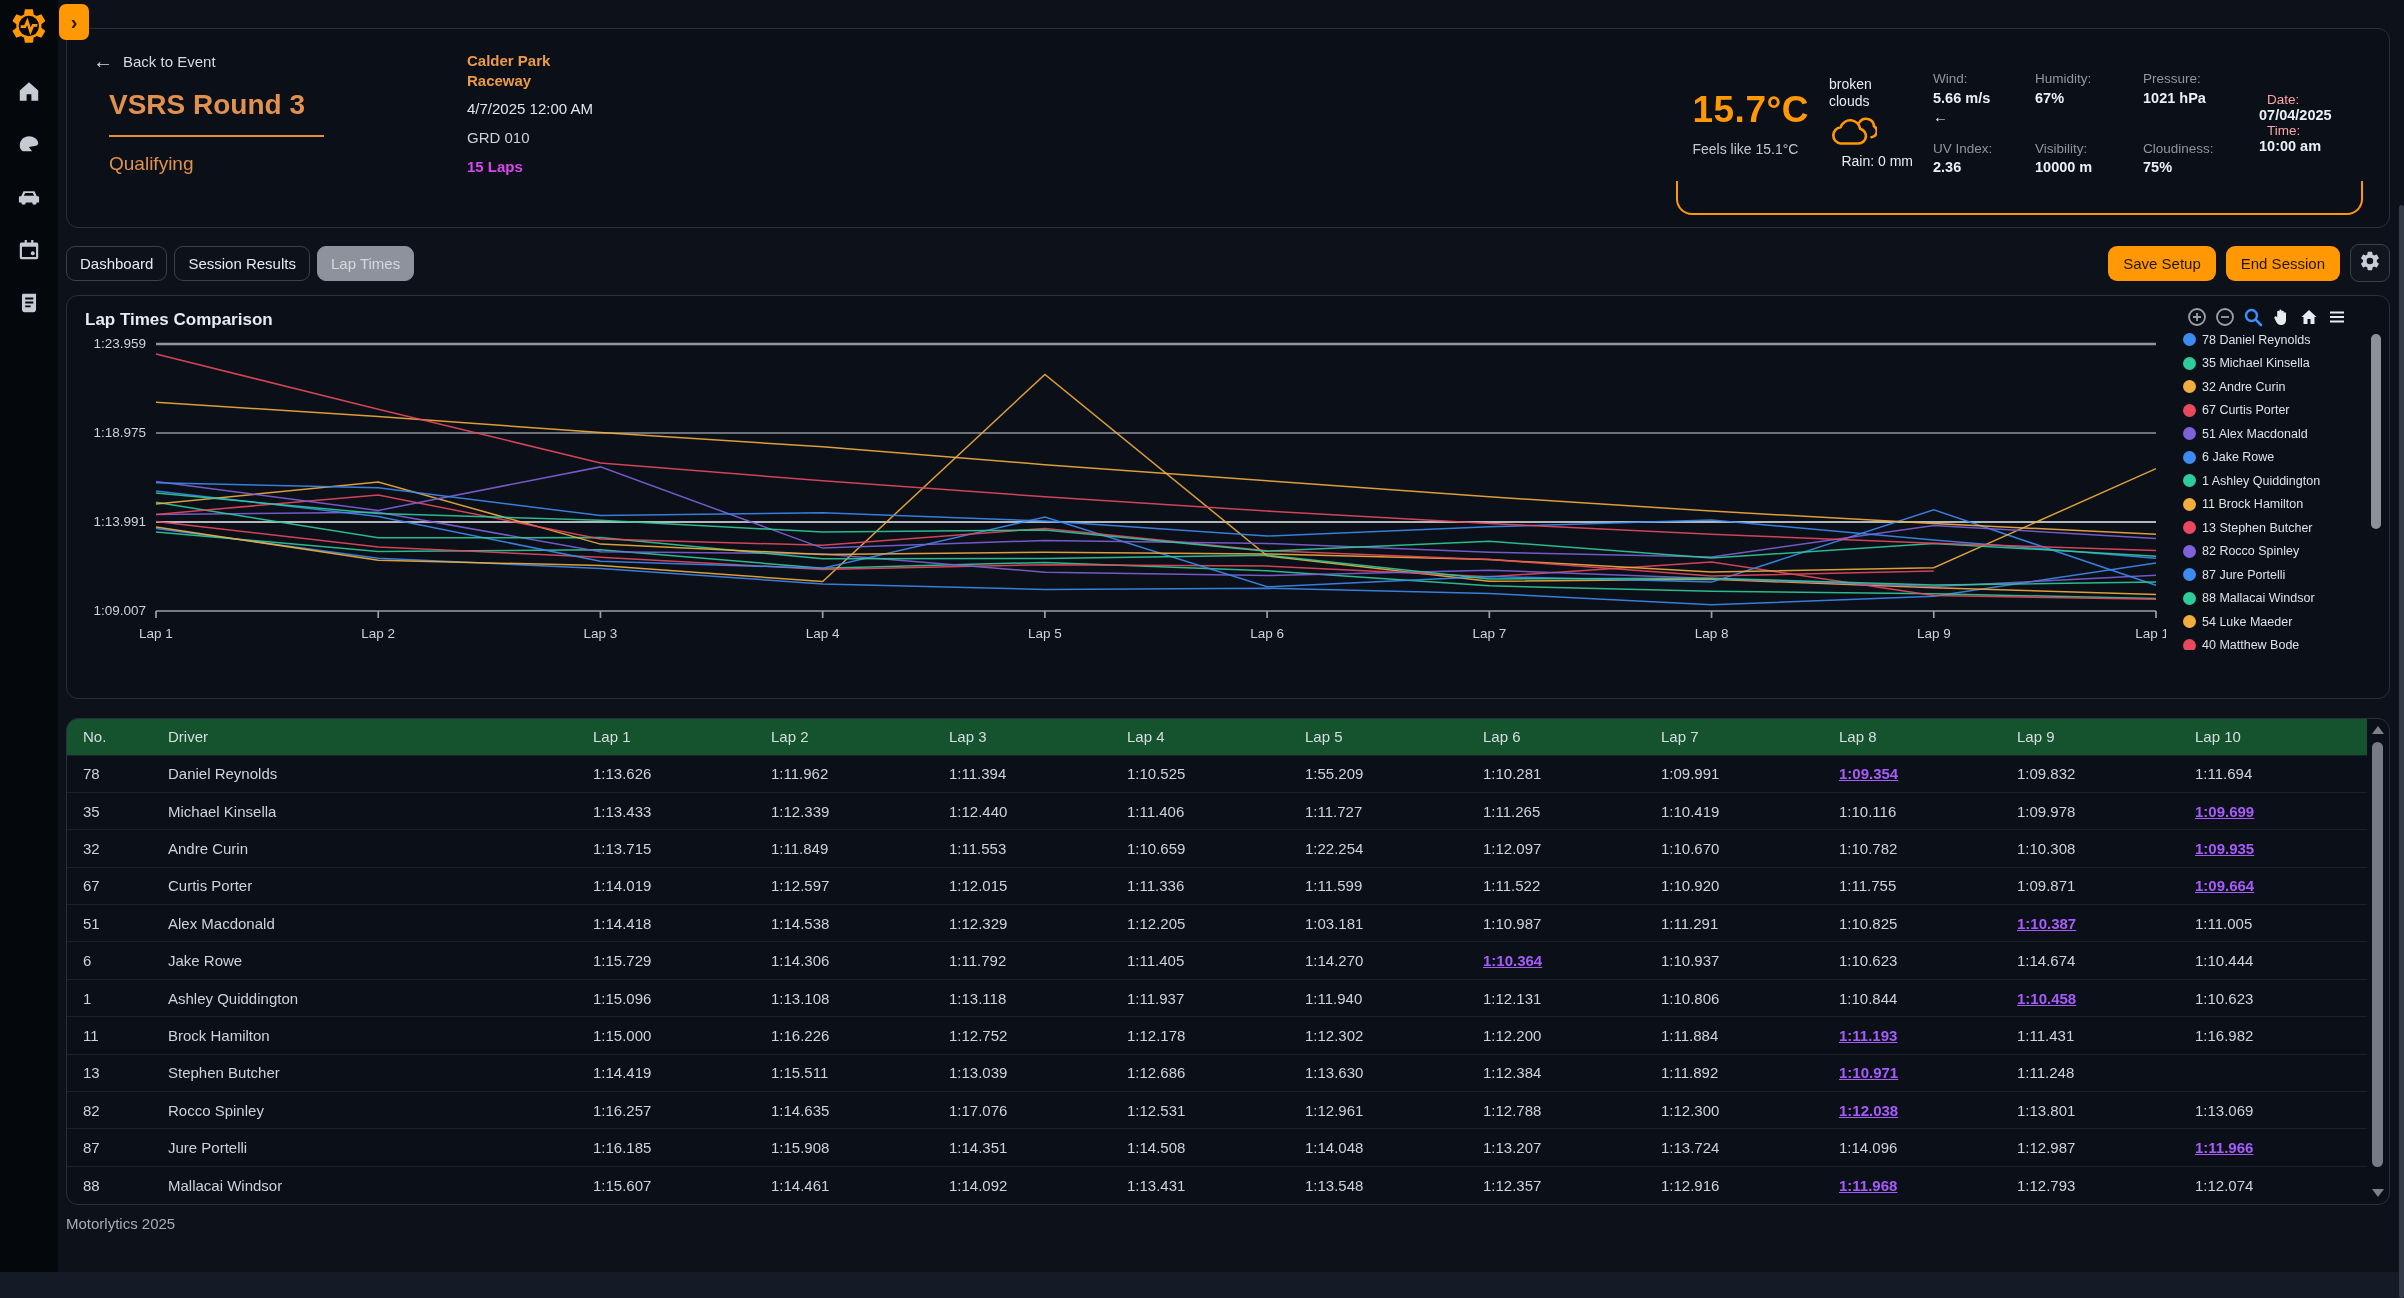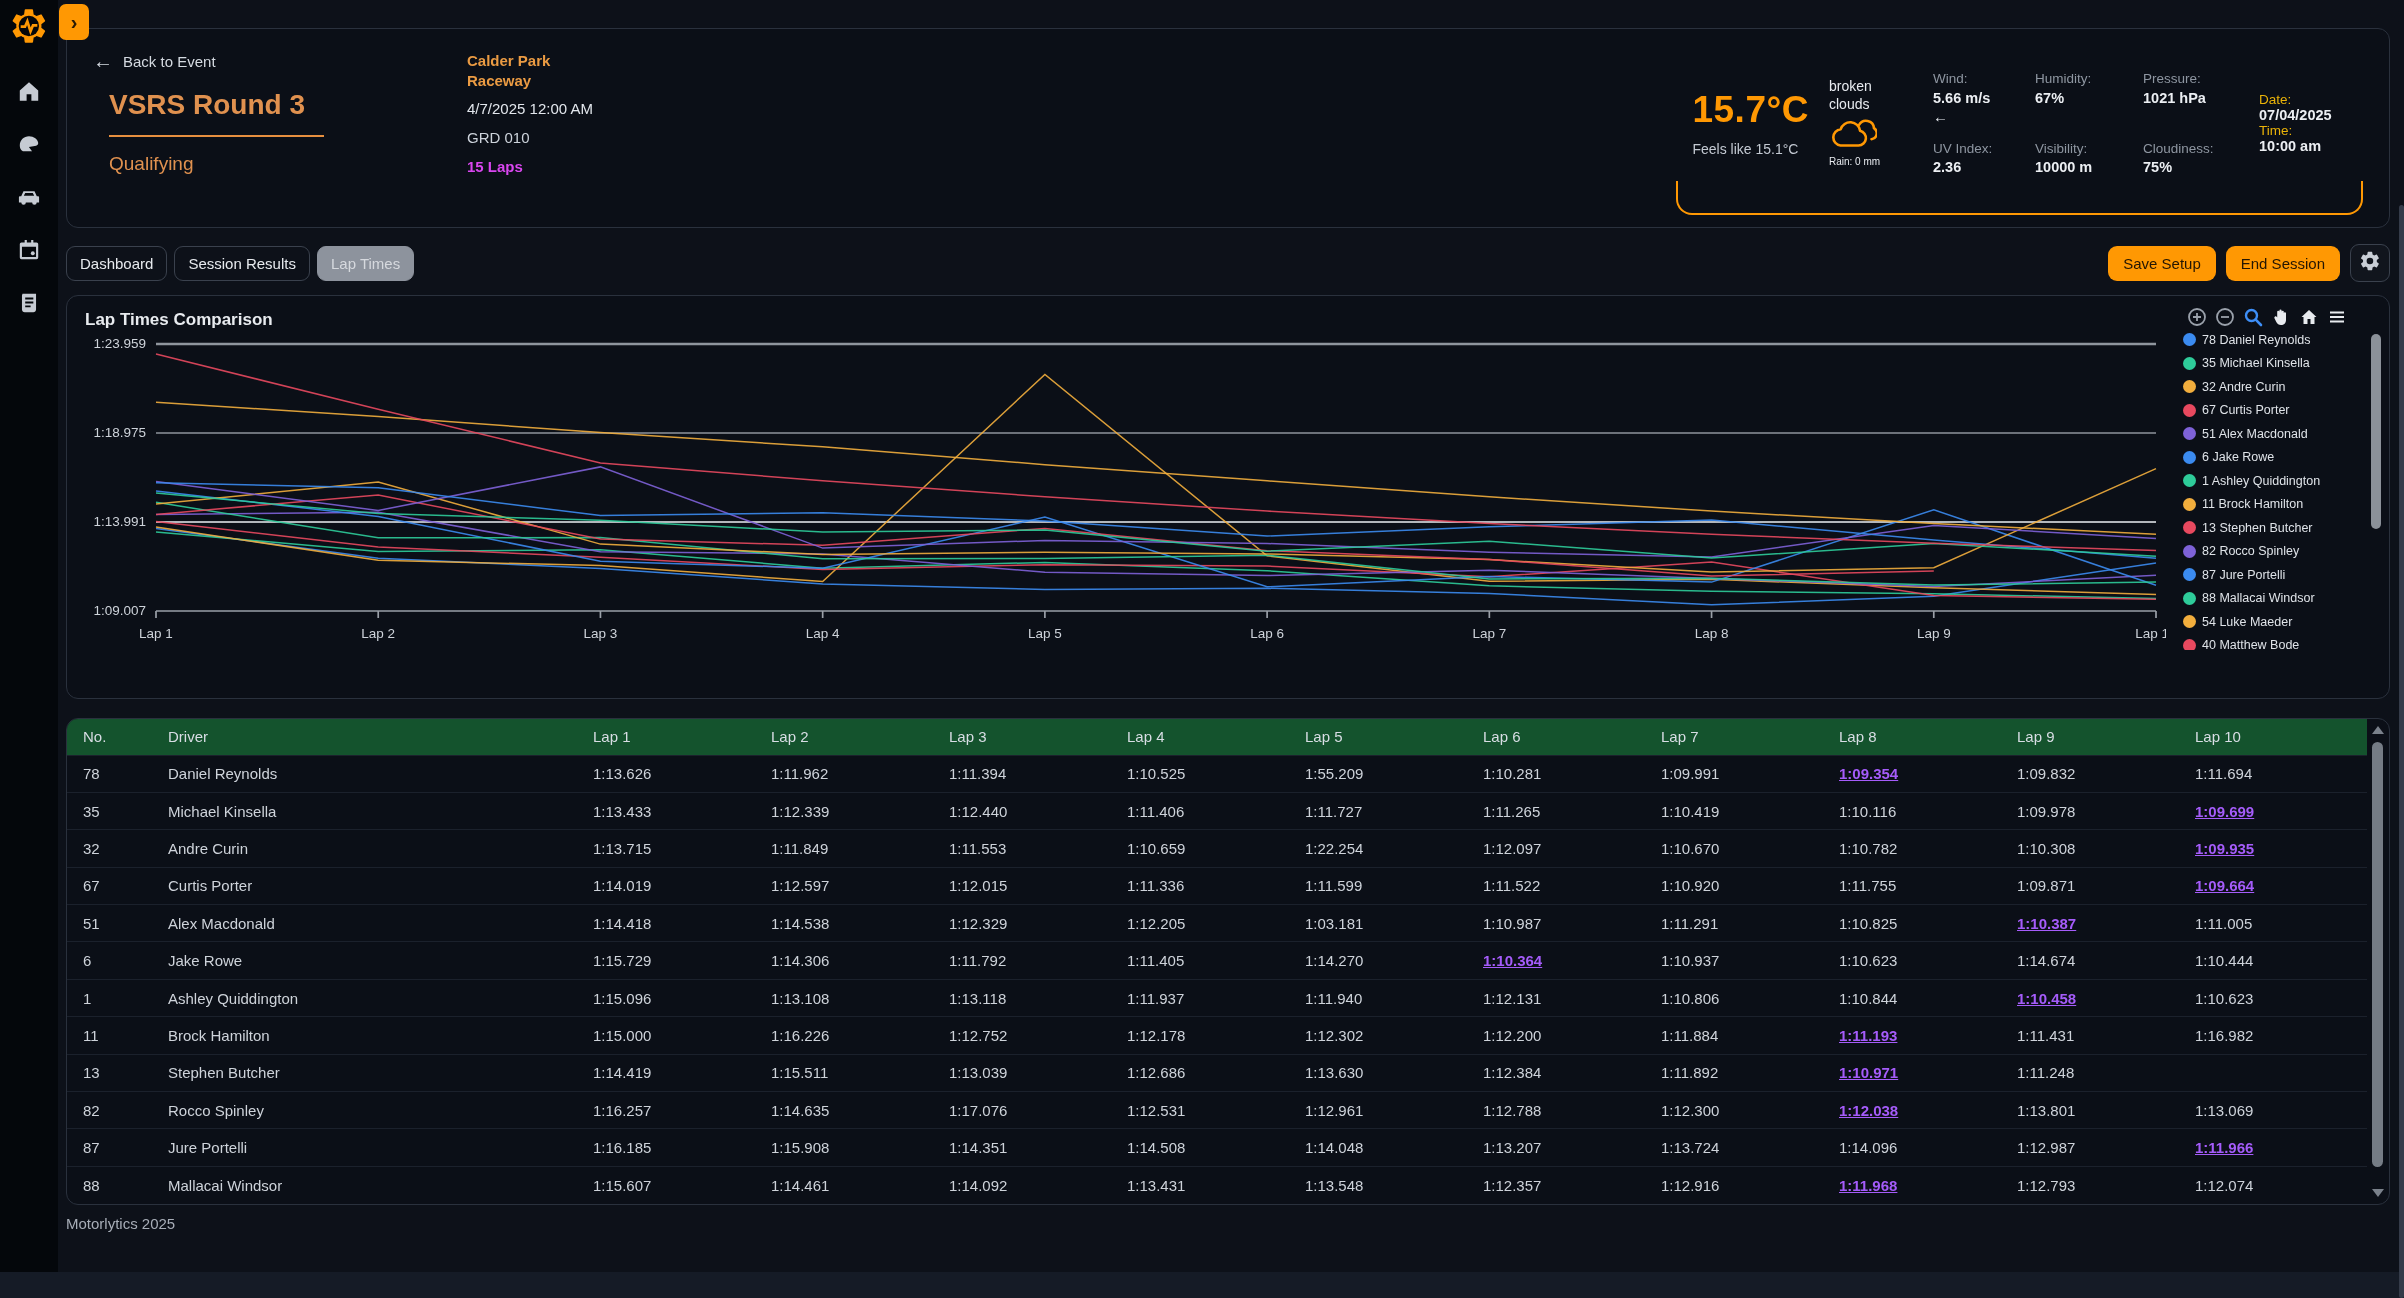--- a/index.html
+++ b/index.html
@@ -31,27 +31,27 @@
   .hdr-laps { color:#d946ef; font-weight:700; margin-top:12px; font-size:15px; }
 
   
   .weather { margin-left:auto; position:relative; display:flex; gap:20px; align-items:center; padding:6px 18px 16px 16px; min-width:565px; }
   .weather-bracket { position:absolute; left:0; right:0; bottom:0; height:34px; border-left:2px solid #ff9803; border-right:2px solid #ff9803; border-bottom:2px solid #ff9803; border-radius:0 0 16px 16px; pointer-events:none; }
   .w-temp-col { text-align:left; }
   .w-temp { color:#ff9803; font-size:37px; font-weight:700; letter-spacing:0.5px; }
   .w-feels { color:#c3c9d2; font-size:14px; margin-top:10px; }
   .w-cond-col { width:84px; text-align:left; color:#e8ebf0; font-size:14px; line-height:1.25; }
   .w-cloud { margin:2px 0 2px 2px; }
-  .w-rain { color:#e8ebf0; font-size:10px; }
+  .w-rain { color:#e8ebf0; font-size:14px;text-align:right; }
   .w-metrics { display:grid; grid-template-columns:88px 94px 96px; grid-auto-rows:auto; column-gap:14px; row-gap:16px; font-size:13.5px; }
   .w-metric .w-label { color:#8e96a1; line-height:1.25; }
   .w-metric .w-value { color:#eceff3; font-weight:700; font-size:14.5px; margin-top:2px; }
   .w-metric .w-extra { color:#e8ebf0; font-size:15px; margin-top:2px; }
   .w-date-col { font-size:13.5px; width:86px; }
-  .w-date-col .w-label { color:#eab308; }
+  .w-date-col .w-label { color:#fca5a5;margin-left:8px; }
   .w-date-col .w-value { color:#eceff3; font-weight:700; font-size:14.5px; }
 
   
   .tabs-row { display:flex; align-items:center; margin-top:16px; gap:7px; }
   .tab { border:1px solid #3a414d; background:transparent; color:#e7eaee; font-size:15px; padding:8px 13px; border-radius:9px; cursor:pointer; font-family:inherit; }
   .tab.active { background:#8d939d; color:#d6d9de; border-color:#8d939d; }
   .actions { margin-left:auto; display:flex; gap:10px; align-items:center; }
   .btn-orange { background:#ff9803; color:#241603; border:none; border-radius:9px; font-size:15px; padding:9px 15px; cursor:pointer; font-family:inherit; }
   .btn-gear { width:40px; height:38px; border:1px solid #3a414d; background:#11151d; border-radius:9px; display:flex; align-items:center; justify-content:center; cursor:pointer; }
 

